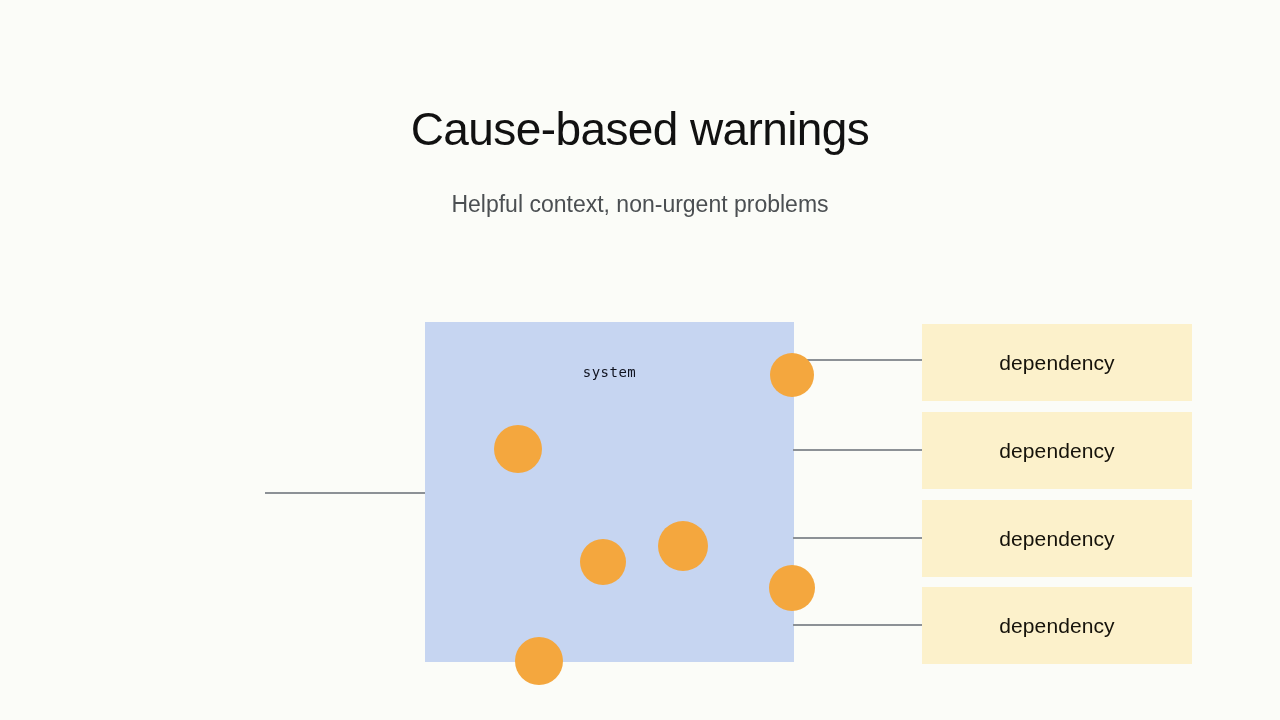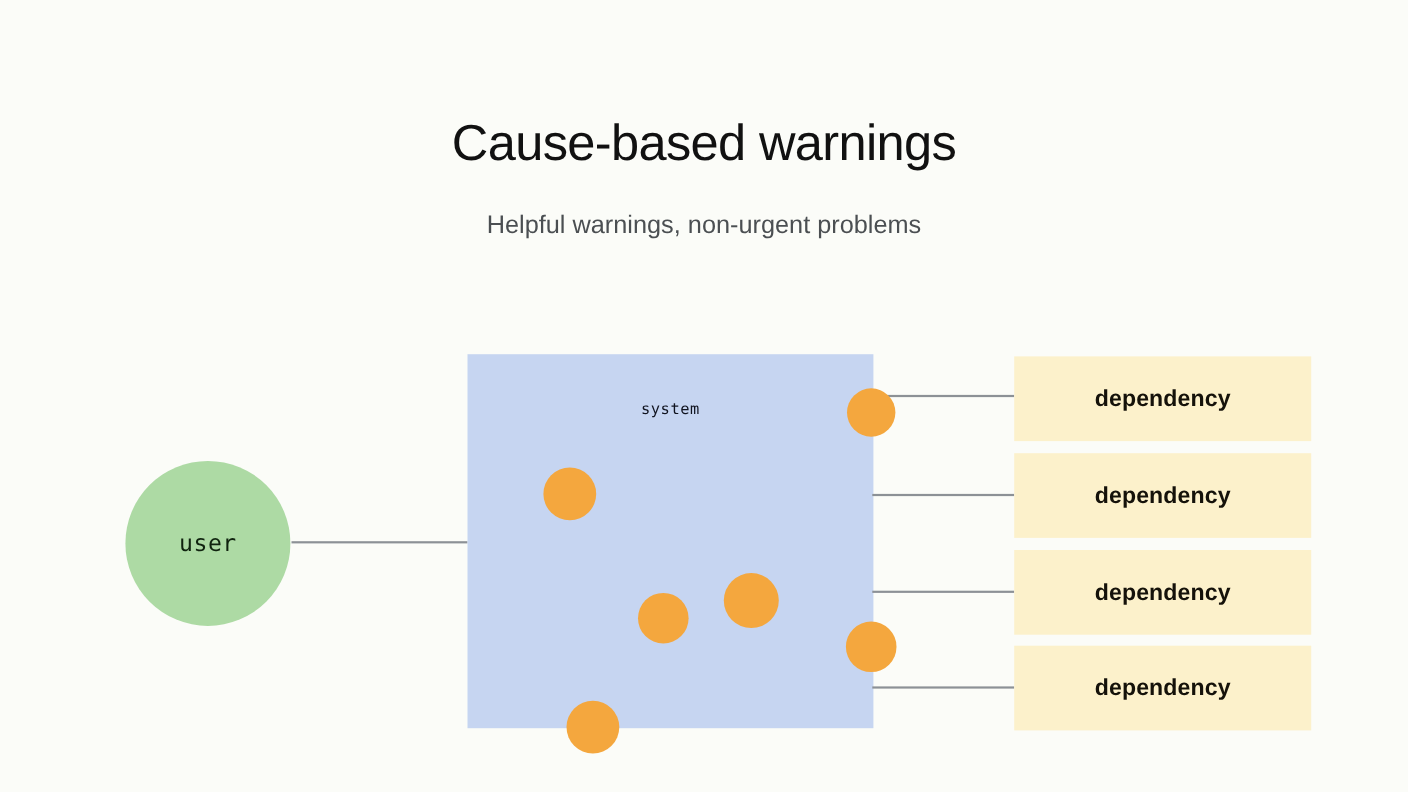--- a/index.html
+++ b/index.html
@@ -118,39 +118,35 @@
     height: 77px;
     background: #fcf1cb;
     display: flex;
     align-items: center;
     justify-content: center;
   }
   .dependency-box .node-label {
     font-size: 21px;
     color: #15120a;
     letter-spacing: 0.1px;
-    font-weight: bold;
   }
 </style>
 </head>
 <body>
 
 <div id="slide">
 
   <div id="slide-title">Cause-based warnings</div>
 
-  <div id="slide-subtitle">Helpful warnings, non-urgent problems</div>
+  <div id="slide-subtitle">Helpful context, non-urgent problems</div>
 
   <div id="diagram">
 
     <div class="connector" id="connector-user-system" style="left:265px; top:492px; width:160px;"></div>
 
-    <div id="user-node">
-      <span class="node-label">user</span>
-    </div>
 
     <div id="system-node">
       <span class="node-label">system</span>
     </div>
 
     <div class="connector" style="left:793px; top:359px; width:129px;"></div>
     <div class="connector" style="left:793px; top:449px; width:129px;"></div>
     <div class="connector" style="left:793px; top:537px; width:129px;"></div>
     <div class="connector" style="left:793px; top:624px; width:129px;"></div>
 

